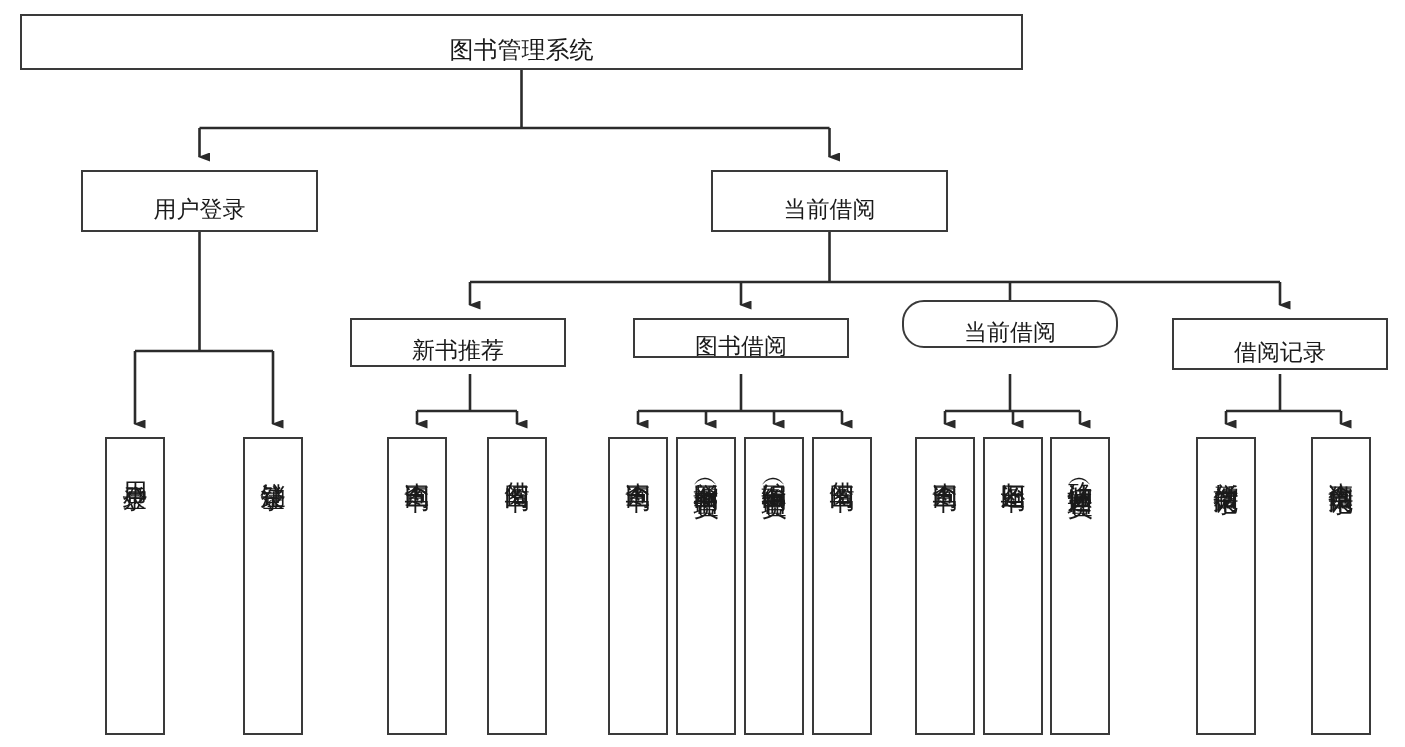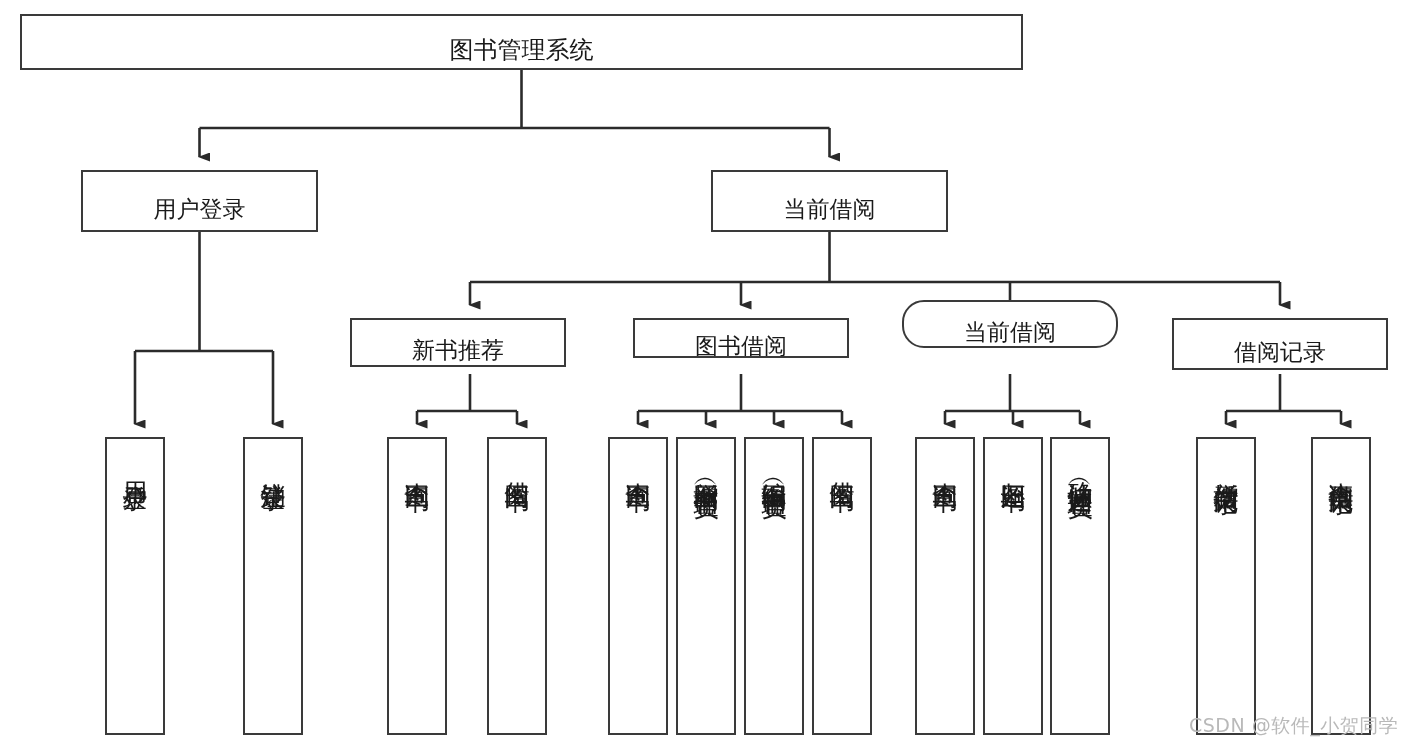--- a/index.html
+++ b/index.html
@@ -177,14 +177,13 @@
         <span class="label">确认归还（管理员）</span>
       </div>
       <div class="node vertical" style="left: 1196px; top: 437px; width: 60px; height: 298px;">
         <span class="label">新增借阅记录</span>
       </div>
       <div class="node vertical" style="left: 1311px; top: 437px; width: 60px; height: 298px;">
         <span class="label">查询借阅记录</span>
       </div>
     </div>
 
-  <div class="watermark">CSDN @软件_小贺同学</div>
 </div>
 
 </body></html>

